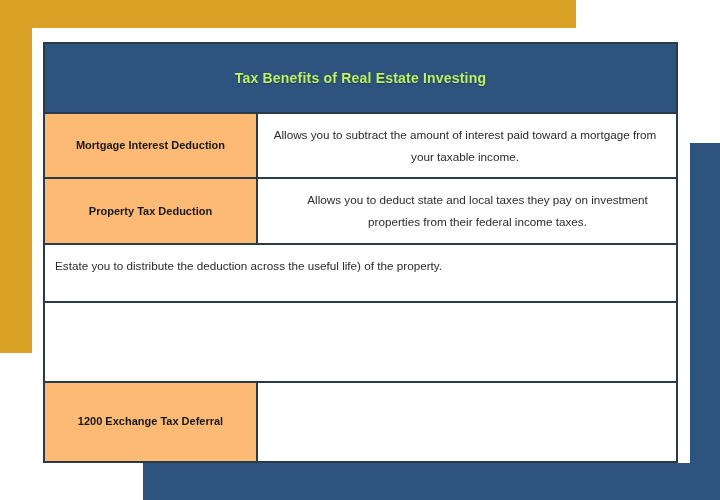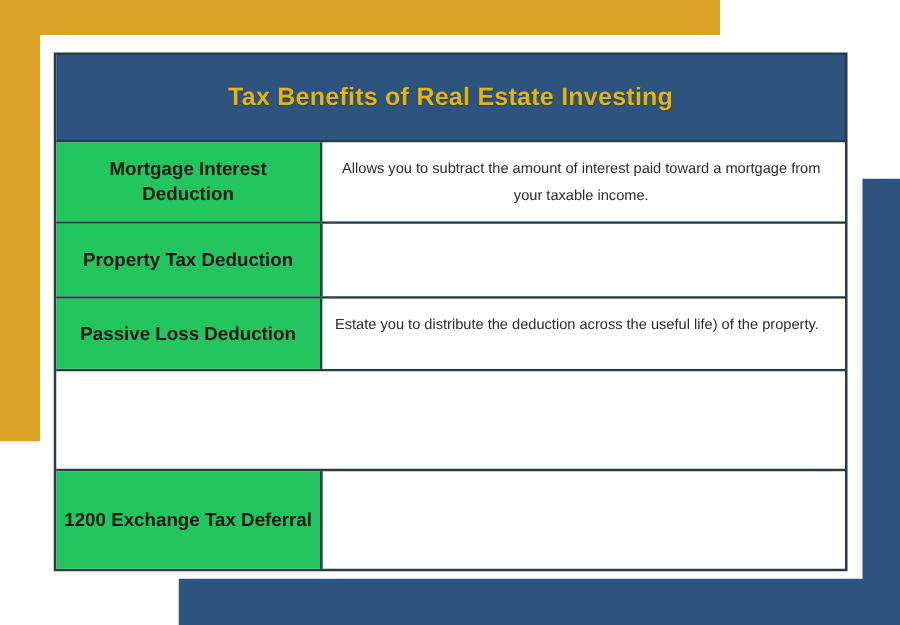--- a/index.html
+++ b/index.html
@@ -70,47 +70,47 @@
 
   #table-header {
     background: #2d547e;
     height: 68px;
     display: flex;
     align-items: center;
     justify-content: center;
     box-sizing: border-box;
   }
   #table-title {
-    color: #eab308;
-    font-size: 20px;
+    color: #bef264;
+    font-size: 14px;
     font-weight: bold;
     letter-spacing: 0.2px;
     text-align: center;
     text-shadow: 0 1px 1px rgba(0,0,0,0.35);
   }
 
   .t-row {
     display: flex;
     border-top: 2px solid #2a3a46;
     box-sizing: border-box;
   }
 
   .t-label {
     width: 213px;
     min-width: 213px;
-    background: #22c55e;
+    background: #fdba74;
     border-right: 2px solid #2a3a46;
     box-sizing: border-box;
     display: flex;
     align-items: center;
     justify-content: center;
     text-align: center;
     padding: 6px 6px;
     color: #17181a;
-    font-size: 15px;
+    font-size: 11px;
     font-weight: bold;
     line-height: 1.3;
   }
 
   .t-desc {
     flex: 1;
     background: #ffffff;
     box-sizing: border-box;
     padding: 10px 14px 10px 10px;
     color: #2b2b2b;
@@ -147,24 +147,26 @@
 
     <div class="t-row" data-row="0">
       <div class="t-label">Mortgage Interest Deduction</div>
       <div class="t-desc">
         <span>Allows you to subtract the amount of interest paid toward a mortgage from your taxable income.</span>
       </div>
     </div>
 
     <div class="t-row" data-row="1">
       <div class="t-label">Property Tax Deduction</div>
+      <div class="t-desc">
+        <span>Allows you to deduct state and local taxes they pay on investment properties from their federal income taxes.</span>
+      </div>
     </div>
 
     <div class="t-row" data-row="2">
-      <div class="t-label">Passive Loss Deduction</div>
       <div class="t-desc">
         <span>Estate you to distribute the deduction across the useful life) of the property.</span>
       </div>
     </div>
 
     <div class="t-row" data-row="3">
     </div>
 
     <div class="t-row" data-row="4">
       <div class="t-label">1200 Exchange Tax Deferral</div>

